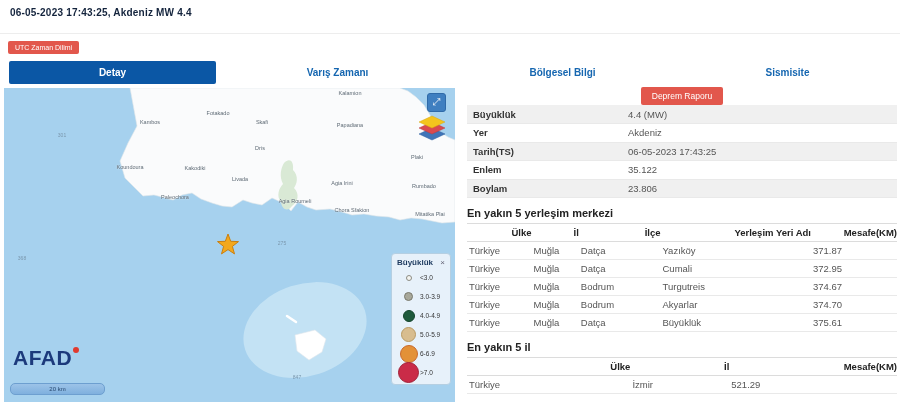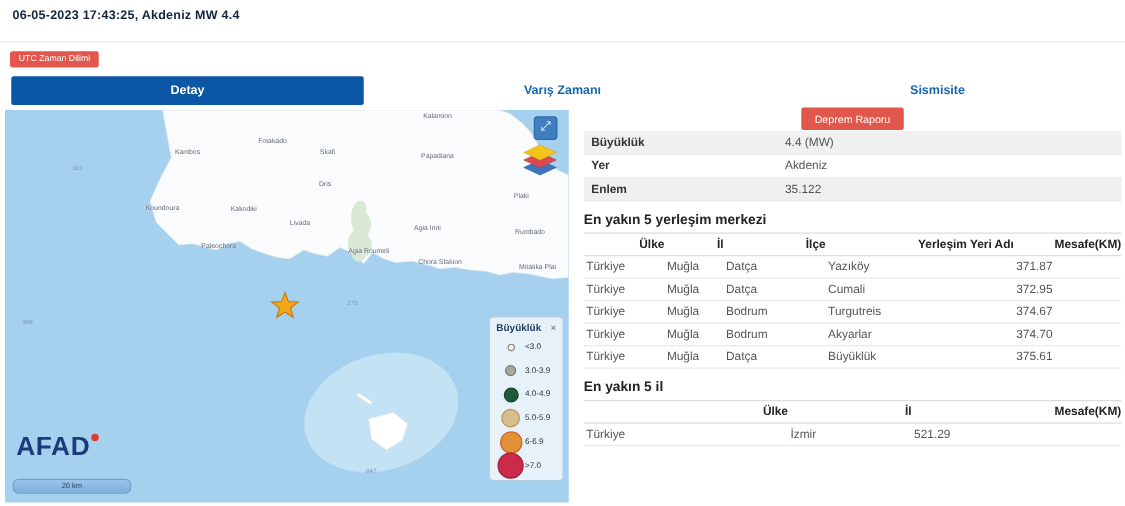--- a/index.html
+++ b/index.html
@@ -100,20 +100,23 @@
 <div class="page-title">06-05-2023 17:43:25, Akdeniz MW 4.4</div>
 <div class="header-divider"></div>
 <button class="utc-btn">UTC Zaman Dilimi</button>
 
 <div class="tabbar">
   <div class="tab active">
     <div class="tab-inner">Detay</div>
   </div>
   <div class="tab">
     <div class="tab-inner">Varış Zamanı</div>
+  </div>
+  <div class="tab">
+    <div class="tab-inner">Bölgesel Bilgi</div>
   </div>
   <div class="tab">
     <div class="tab-inner">Sismisite</div>
   </div>
 </div>
 
 <div class="map">
   <svg class="basemap" width="451" height="314" viewBox="0 0 451 314">
 
     <path fill="#fafbfc" stroke="#dfe6ea" stroke-width="0.6" d="
@@ -229,22 +232,30 @@
     <tbody id="details-body">
         <tr>
           <th>Büyüklük</th>
           <td>4.4 (MW)</td>
         </tr>
         <tr>
           <th>Yer</th>
           <td>Akdeniz</td>
         </tr>
         <tr>
+          <th>Tarih(TS)</th>
+          <td>06-05-2023 17:43:25</td>
+        </tr>
+        <tr>
           <th>Enlem</th>
           <td>35.122</td>
+        </tr>
+        <tr>
+          <th>Boylam</th>
+          <td>23.806</td>
         </tr>
       </tbody>
   </table>
 
   <div class="section-title">En yakın 5 yerleşim merkezi</div>
   <table class="data-table">
     <colgroup>
         <col style="width:15%">
         <col style="width:11%">
         <col style="width:19%">

